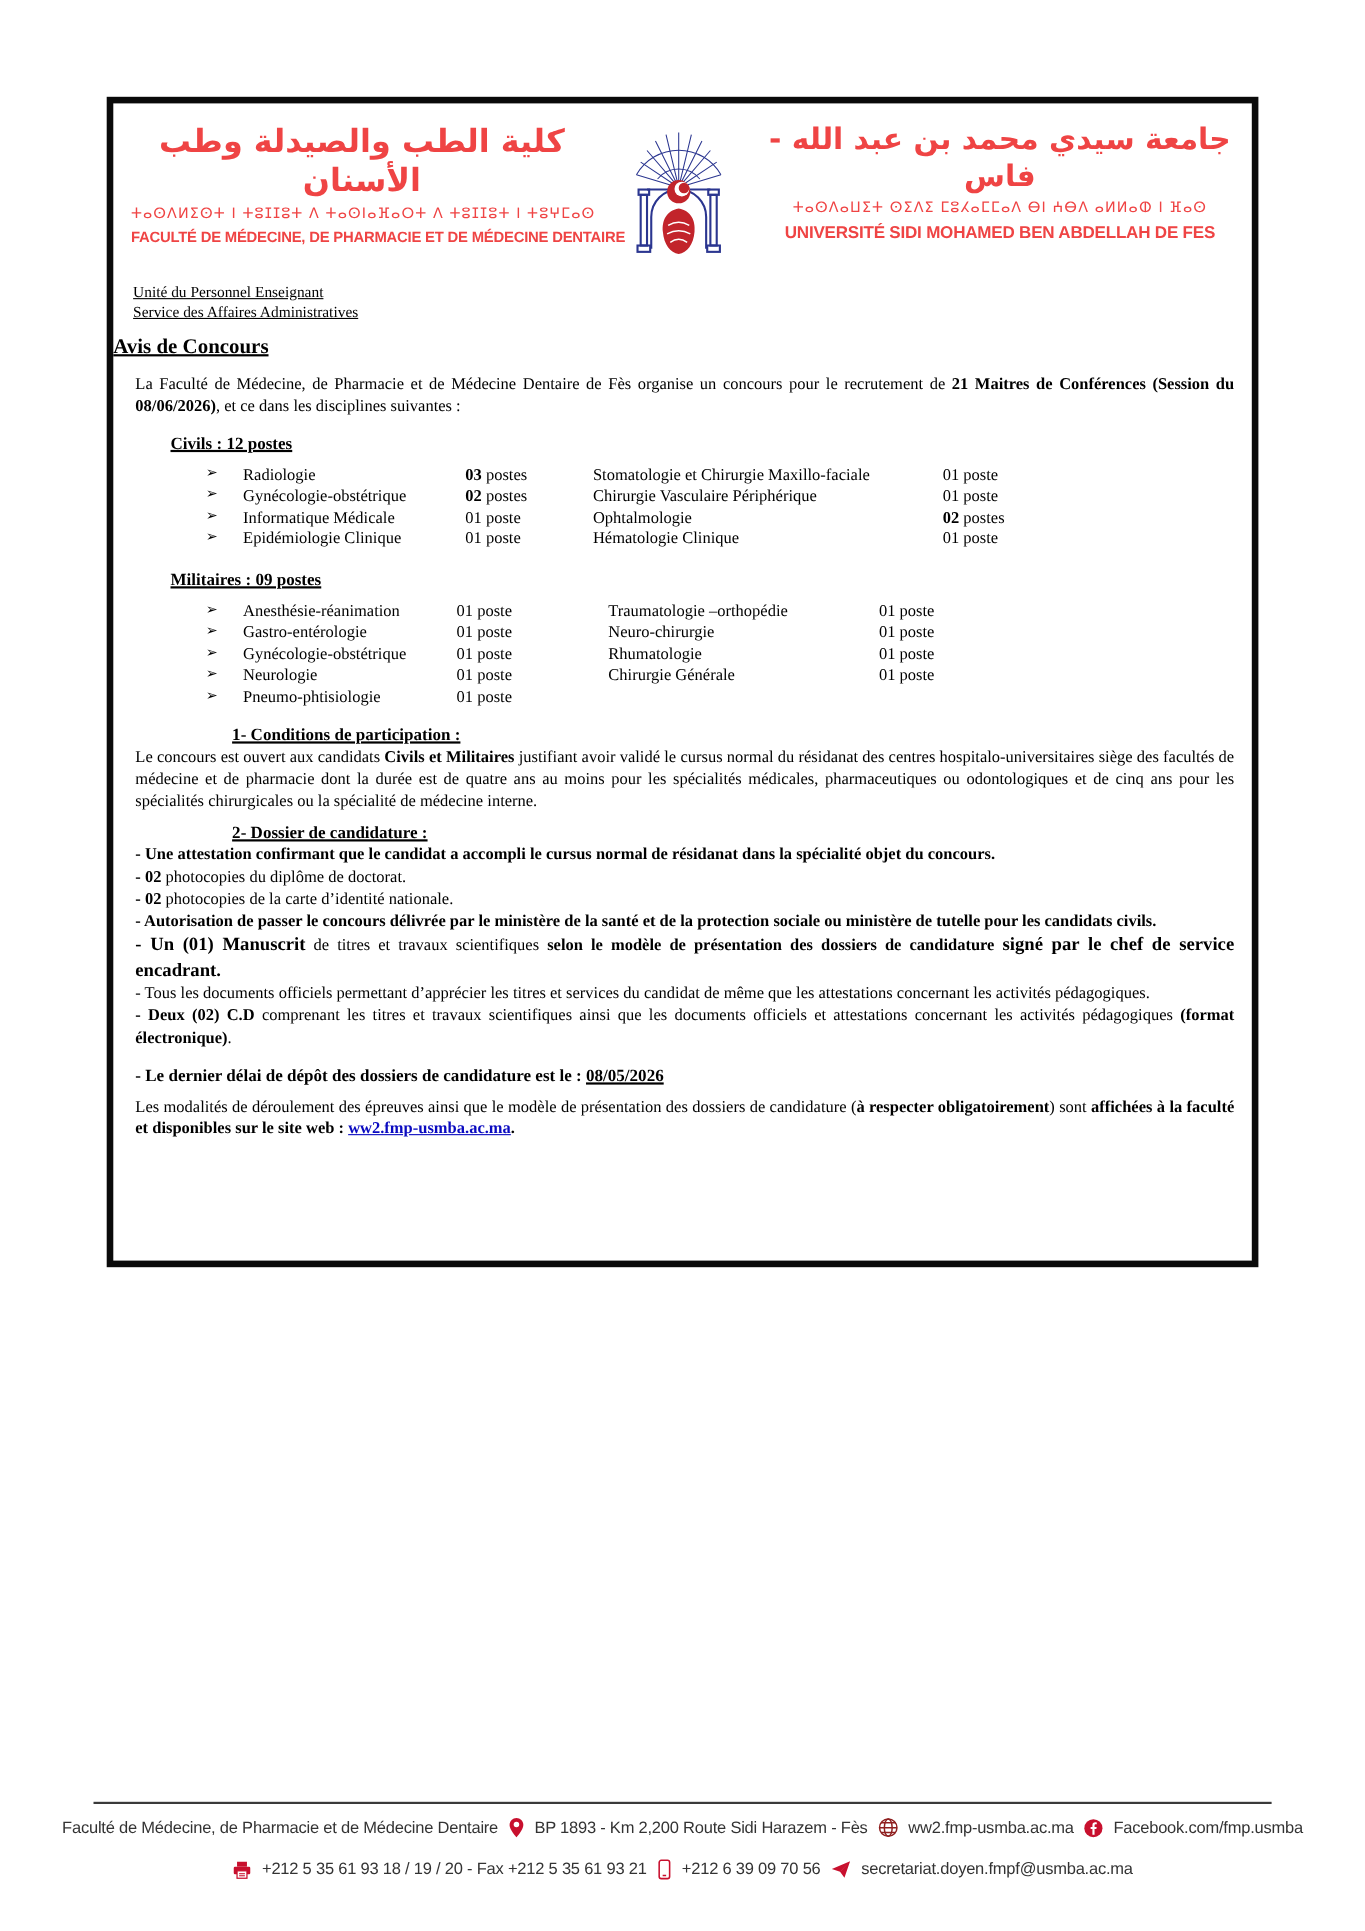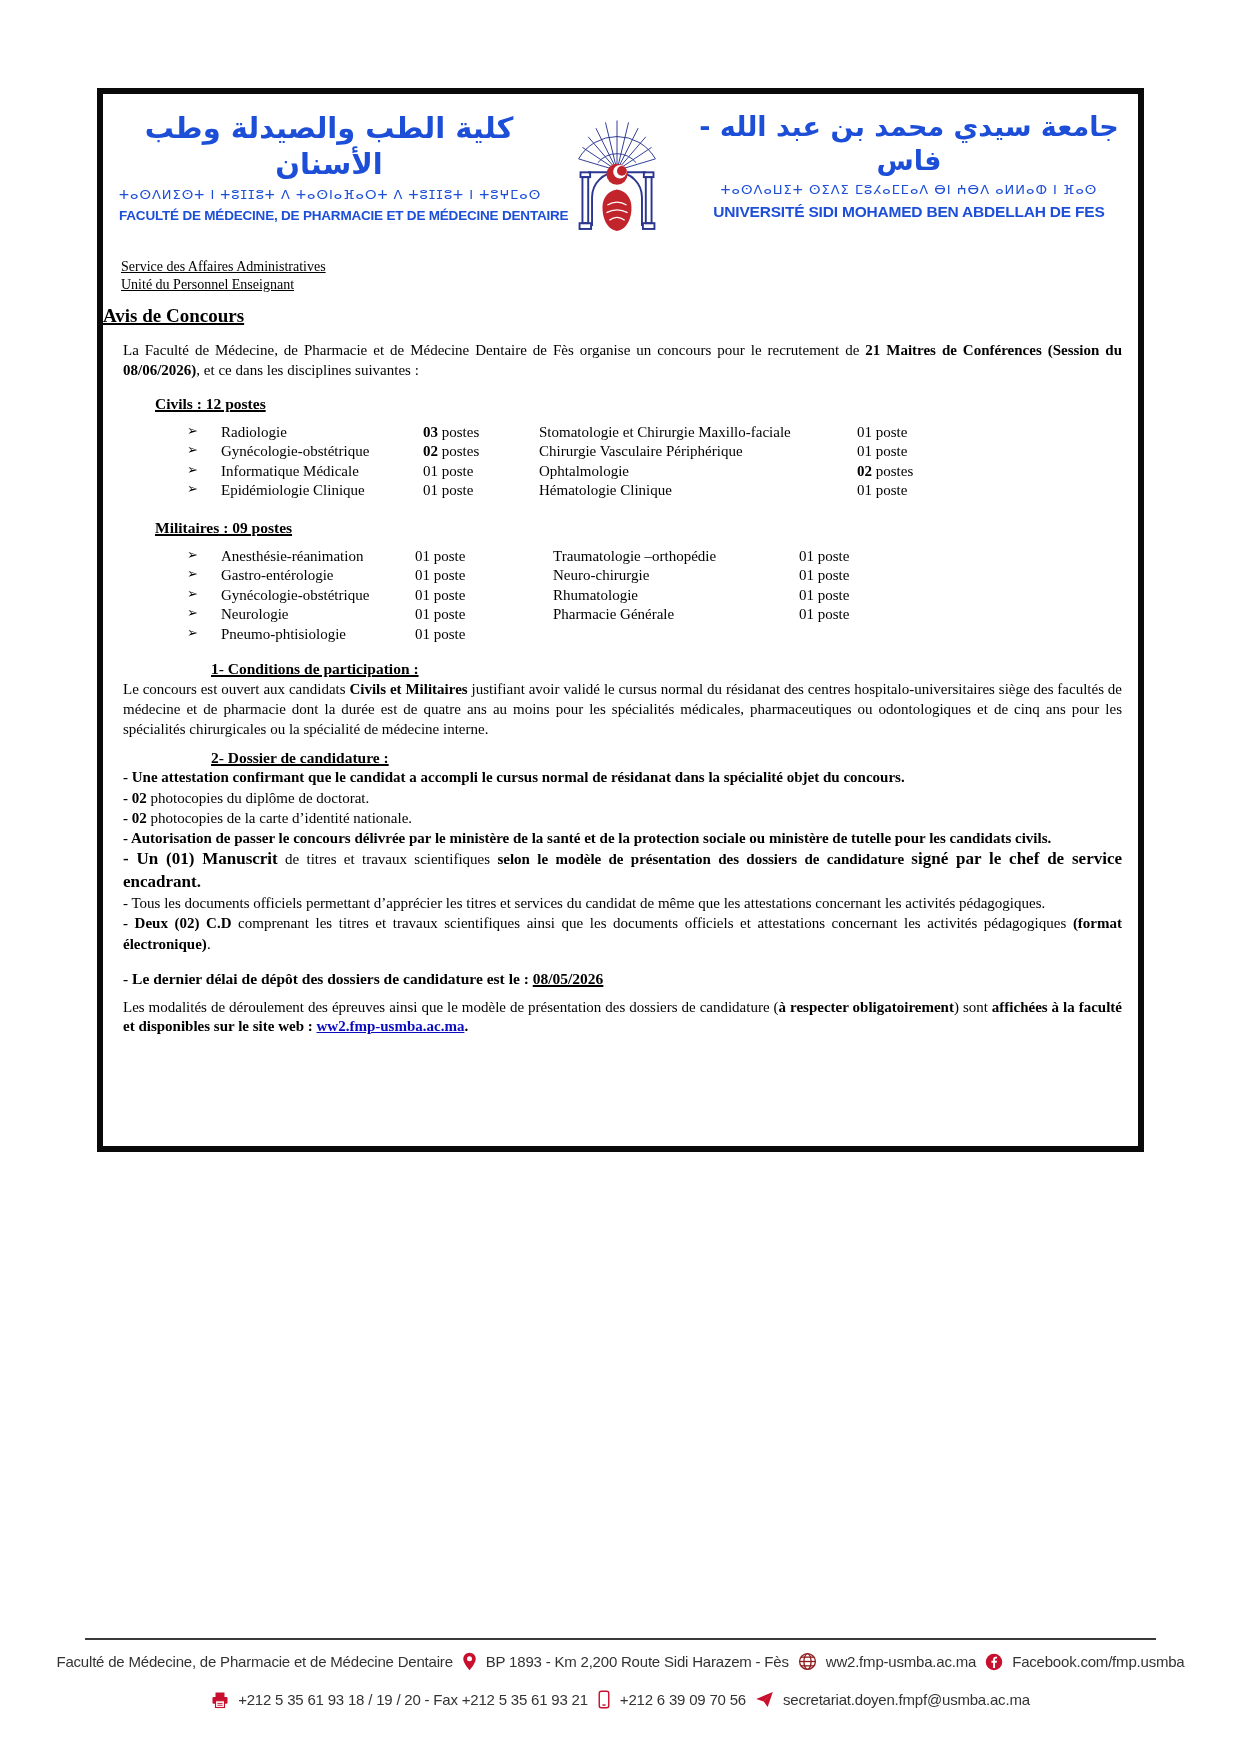--- a/index.html
+++ b/index.html
@@ -6,21 +6,21 @@
   body{
     width:1241px;height:1755px;position:relative;background:#ffffff;
     font-family:"Liberation Serif", serif;color:#000;
   }
   .doc-box{
     position:absolute;left:97px;top:88px;width:1035px;height:1052px;
     border:6px solid #0a0a0a;background:#fff;
   }
   
   .hdr{display:flex;align-items:flex-start;justify-content:space-between;margin:16px 14px 0 16px;}
-  .hdr-block{text-align:center;color:#1d4ed8;}
+  .hdr-block{text-align:center;color:#ef4444;}
   .hdr-left{width:420px;}
   .hdr-right{width:430px;}
   .hdr-arabic{font-family:"DejaVu Sans", sans-serif;font-weight:bold;font-size:29px;line-height:1.25;direction:rtl;}
   .hdr-right .hdr-arabic{font-size:27px;text-align:center;}
   .hdr-tifinagh{font-family:"DejaVu Sans", sans-serif;font-size:13px;letter-spacing:1px;margin-top:4px;white-space:nowrap;}
   .hdr-french{font-family:"Liberation Sans", sans-serif;font-weight:bold;font-size:13.5px;letter-spacing:-0.2px;margin-top:6px;white-space:nowrap;}
   .hdr-right .hdr-french{font-size:15.5px;}
   .logo-wrap{width:110px;display:flex;justify-content:center;margin-top:2px;}
   
   .svc{margin:10px 0 0 18px;font-size:14px;line-height:1.25;}
@@ -96,22 +96,22 @@
     </div>
 
     <div class="hdr-block hdr-right">
       <div class="hdr-arabic" dir="rtl">جامعة سيدي محمد بن عبد الله - فاس</div>
       <div class="hdr-tifinagh">ⵜⴰⵙⴷⴰⵡⵉⵜ ⵙⵉⴷⵉ ⵎⵓⵃⴰⵎⵎⴰⴷ ⴱⵏ ⵄⴱⴷ ⴰⵍⵍⴰⵀ ⵏ ⴼⴰⵙ</div>
       <div class="hdr-french">UNIVERSITÉ SIDI MOHAMED BEN ABDELLAH DE FES</div>
     </div>
   </div>
 
   <div class="svc">
+    <div>Unité du Personnel Enseignant</div>
     <div>Service des Affaires Administratives</div>
-    <div>Unité du Personnel Enseignant</div>
   </div>
 
   <div class="title">Avis de Concours</div>
 
   <p class="para"><span>La Faculté de Médecine, de Pharmacie et de Médecine Dentaire de Fès organise un concours pour le recrutement de </span><b>21 Maitres de Conférences (Session du 08/06/2026)</b><span>, et ce dans les disciplines suivantes :</span></p>
 
   <div class="sec-head">Civils : 12 postes</div>
   <div class="posts">
     <div class="prow">
       <span class="bl">➢</span>
@@ -163,21 +163,21 @@
       <span class="bl">➢</span>
       <span>Gynécologie-obstétrique</span>
       <span><span>01</span><span> poste</span></span>
       <span>Rhumatologie</span>
       <span><span>01</span><span> poste</span></span>
     </div>
     <div class="prow mil">
       <span class="bl">➢</span>
       <span>Neurologie</span>
       <span><span>01</span><span> poste</span></span>
-      <span>Pharmacie Générale</span>
+      <span>Chirurgie Générale</span>
       <span><span>01</span><span> poste</span></span>
     </div>
     <div class="prow mil">
       <span class="bl">➢</span>
       <span>Pneumo-phtisiologie</span>
       <span><span>01</span><span> poste</span></span>
       <span></span>
       <span><span></span><span></span></span>
     </div>
   </div>

